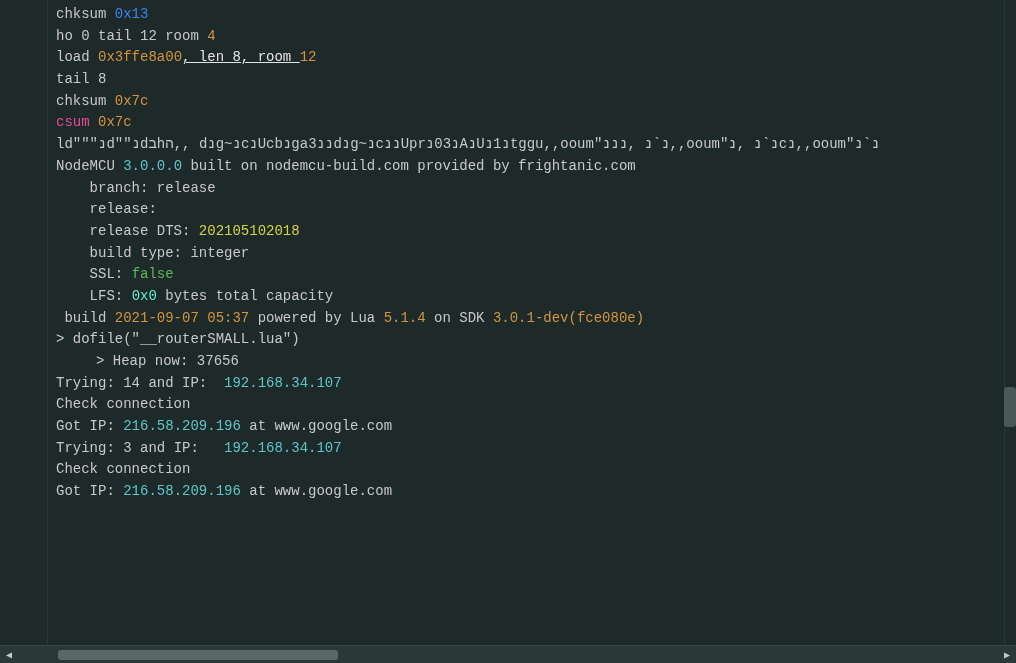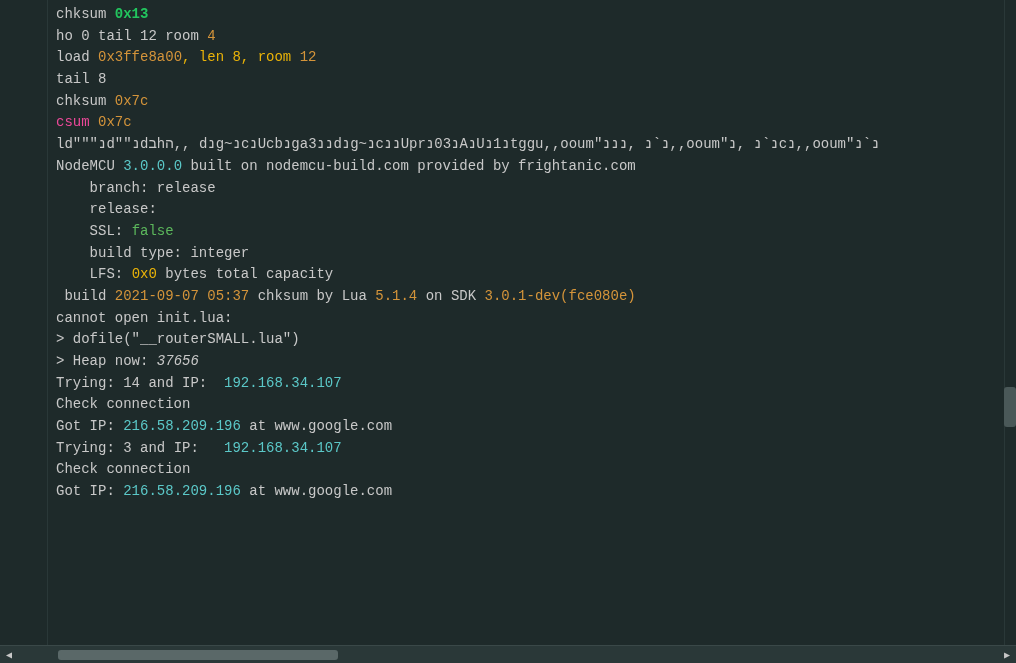--- a/index.html
+++ b/index.html
@@ -123,37 +123,37 @@
   </style>
 </head>
 <body>
 
 <div class="terminal-container">
   <div class="main-row">
     <div class="left-gutter">
     </div>
     <div class="content-area">
       <div class="terminal-content" id="terminal-lines">
-      <div class="line"><span style="color: rgb(200, 200, 200);">chksum </span><span style="color: #22c55e; font-weight: bold;">0x13</span></div>
+      <div class="line"><span style="color: rgb(200, 200, 200);">chksum </span><span style="color: #3b82f6;">0x13</span></div>
           <div class="line"><span style="color: rgb(200, 200, 200);">ho 0 tail 12 room </span><span style="color: rgb(212, 148, 58);">4</span></div>
-          <div class="line"><span style="color: rgb(200, 200, 200); text-align: right;">load </span><span style="color: rgb(212, 148, 58);">0x3ffe8a00</span><span style="color: #eab308;">, len 8, room </span><span style="color: rgb(212, 148, 58);">12</span></div>
+          <div class="line"><span style="color: rgb(200, 200, 200); text-align: right;">load </span><span style="color: rgb(212, 148, 58);">0x3ffe8a00</span><span style="color: #e5e5e5; text-decoration: underline;">, len 8, room </span><span style="color: rgb(212, 148, 58);">12</span></div>
           <div class="line"><span style="color: rgb(200, 200, 200);">tail </span><span style="color: rgb(200, 200, 200);">8</span></div>
           <div class="line"><span style="color: rgb(200, 200, 200);">chksum </span><span style="color: rgb(212, 148, 58);">0x7c</span></div>
           <div class="line"><span style="color: #ec4899; margin-top: 24px;">csum </span><span style="color: rgb(212, 148, 58);">0x7c</span></div>
           <div class="line"><span style="color: rgb(200, 200, 200);">ld"""נd""נdבhה,, dנg~נcנUcbנga3ננdנg~נcננUprנ03נAנUנ1נtggu,,ooum"נ`נ ,נננ,,ooum"נ`נ ,נcנ,,ooum"נ`נ</span></div>
           <div class="line"><span style="color: rgb(200, 200, 200);">NodeMCU </span><span style="color: rgb(91, 200, 200);">3.0.0.0</span><span style="color: rgb(200, 200, 200);"> built on nodemcu-build.com provided by frightanic.com</span></div>
           <div class="line"><span style="color: rgb(200, 200, 200);">    branch: release</span></div>
           <div class="line"><span style="color: rgb(200, 200, 200);">    release:</span></div>
+          <div class="line"><span style="color: rgb(200, 200, 200);">    release DTS: </span><span style="color: rgb(212, 212, 58);">202105102018</span></div>
+          <div class="line"><span style="color: rgb(200, 200, 200);">    build type: integer</span></div>
           <div class="line"><span style="color: rgb(200, 200, 200);">    SSL: </span><span style="color: rgb(92, 184, 92);">false</span></div>
-          <div class="line"><span style="color: rgb(200, 200, 200);">    build type: integer</span></div>
-          <div class="line"><span style="color: rgb(200, 200, 200);">    LFS: </span><span style="color: #eab308;">0x0</span><span style="color: rgb(200, 200, 200);"> bytes total capacity</span></div>
-          <div class="line"><span style="color: rgb(200, 200, 200);"> build </span><span style="color: rgb(212, 148, 58);">2021-09-07 05:37</span><span style="color: rgb(200, 200, 200);"> chksum by Lua </span><span style="color: rgb(212, 148, 58); margin-top: 34px;">5.1.4</span><span style="color: rgb(200, 200, 200);"> on SDK </span><span style="color: rgb(212, 148, 58);">3.0.1-dev(fce080e)</span></div>
-          <div class="line"><span style="color: rgb(200, 200, 200);">cannot open init.lua:</span></div>
+          <div class="line"><span style="color: rgb(200, 200, 200);">    LFS: </span><span style="color: #5eead4;">0x0</span><span style="color: rgb(200, 200, 200);"> bytes total capacity</span></div>
+          <div class="line"><span style="color: rgb(200, 200, 200);"> build </span><span style="color: rgb(212, 148, 58);">2021-09-07 05:37</span><span style="color: rgb(200, 200, 200);"> powered by Lua </span><span style="color: rgb(212, 148, 58); margin-top: 34px;">5.1.4</span><span style="color: rgb(200, 200, 200);"> on SDK </span><span style="color: rgb(212, 148, 58);">3.0.1-dev(fce080e)</span></div>
           <div class="line"><span style="color: rgb(200, 200, 200);">&gt; dofile("__routerSMALL.lua")</span></div>
-          <div class="line"><span style="color: rgb(200, 200, 200);">&gt; Heap now: </span><span style="color: rgb(200, 200, 200); font-style: italic;">37656</span></div>
+          <div class="line"><span style="color: rgb(200, 200, 200); margin-left: 40px;">&gt; Heap now: </span><span style="color: rgb(200, 200, 200);">37656</span></div>
           <div class="line"><span style="color: rgb(200, 200, 200);">Trying: </span><span style="color: rgb(200, 200, 200);">14</span><span style="color: rgb(200, 200, 200);"> and IP:  </span><span style="color: rgb(91, 200, 200);">192.168.34.107</span></div>
           <div class="line"><span style="color: rgb(200, 200, 200);">Check connection</span></div>
           <div class="line"><span style="color: rgb(200, 200, 200);">Got IP: </span><span style="color: rgb(91, 200, 200);">216.58.209.196</span><span style="color: rgb(200, 200, 200);"> at www.google.com</span></div>
           <div class="line"><span style="color: rgb(200, 200, 200);">Trying: </span><span style="color: rgb(200, 200, 200);">3</span><span style="color: rgb(200, 200, 200);"> and IP:   </span><span style="color: rgb(91, 200, 200);">192.168.34.107</span></div>
           <div class="line"><span style="color: rgb(200, 200, 200);">Check connection</span></div>
           <div class="line"><span style="color: rgb(200, 200, 200);">Got IP: </span><span style="color: rgb(91, 200, 200);">216.58.209.196</span><span style="color: rgb(200, 200, 200);"> at www.google.com</span></div>
         </div>
       <div class="scroll-vert-thumb">
         <div class="scroll-vert-indicator"></div>
       </div>

